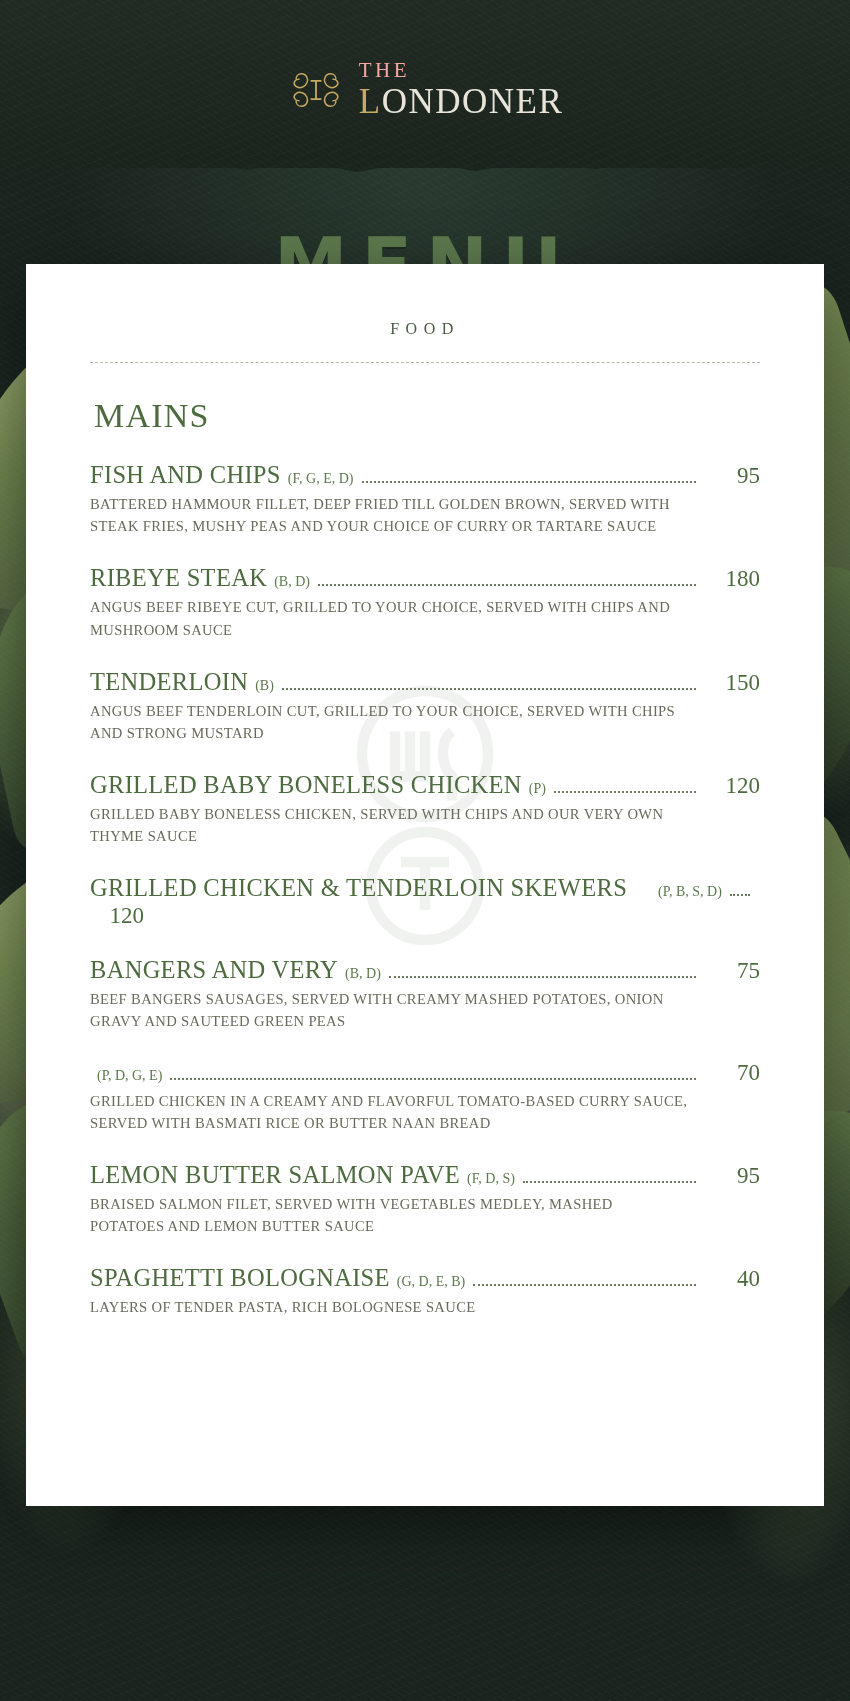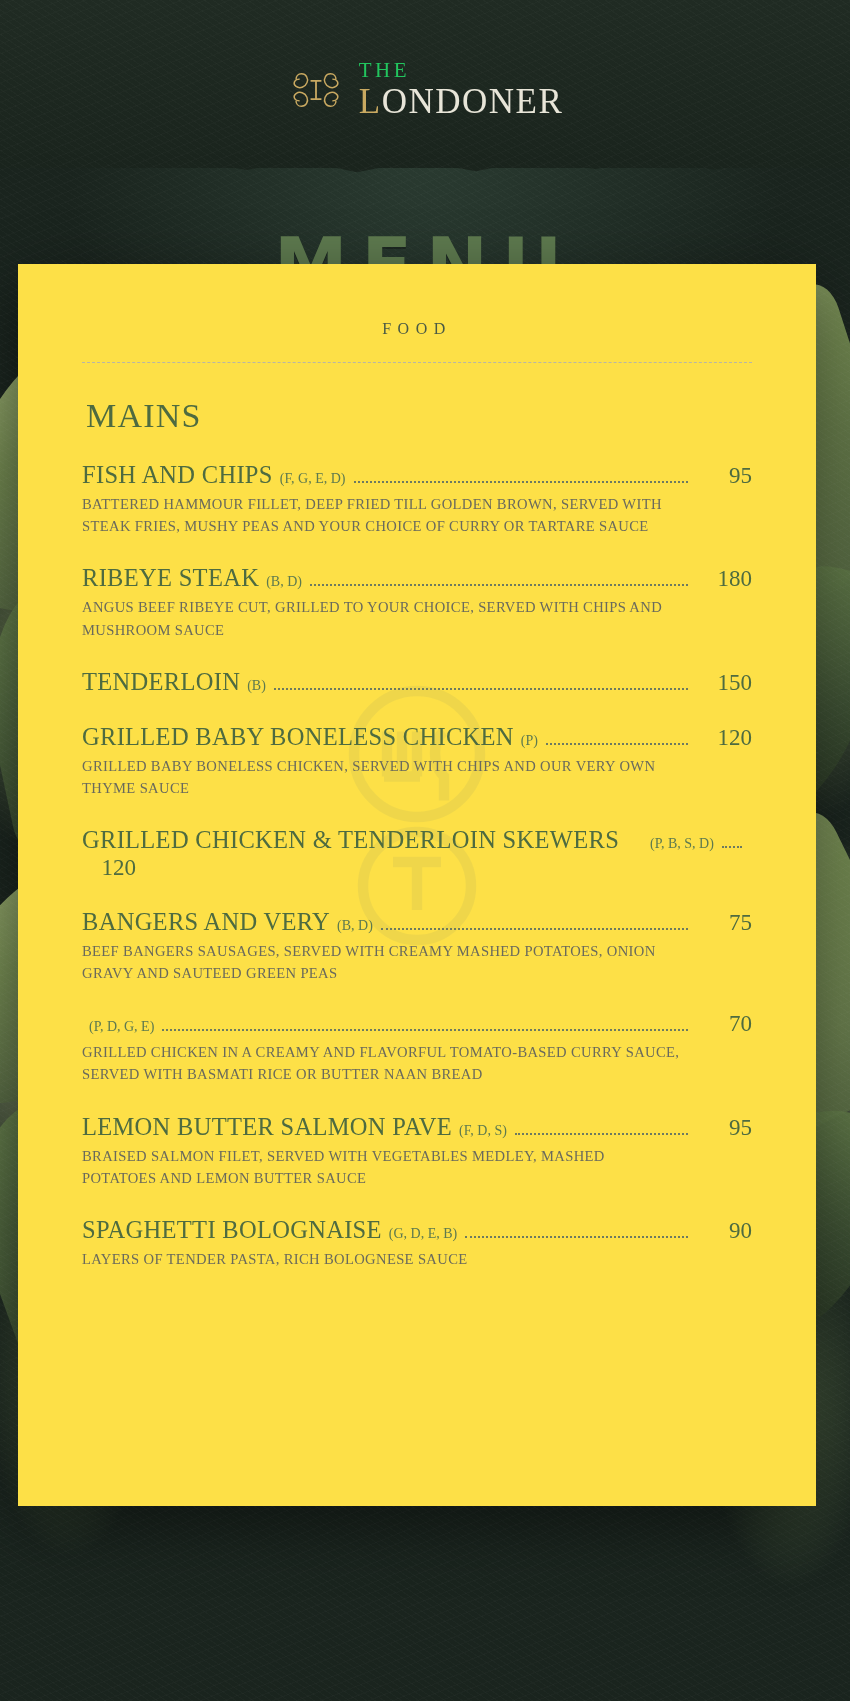--- a/index.html
+++ b/index.html
@@ -66,21 +66,21 @@
     top: 60px; left: 0; right: 0;
     display: flex; align-items: center; justify-content: center;
     gap: 14px;
   }
   .brand-mark { width: 58px; height: 58px; }
   .brand-text { text-align: left; line-height: 1; }
   .brand-the {
     font-family: "Liberation Serif", serif;
     font-size: 21px;
     letter-spacing: 3.5px;
-    color: #22c55e;
+    color: #fca5a5;
     display:block;
     margin-bottom: 3px;
   }
   .brand-name {
     font-family: "Liberation Serif", serif;
     font-size: 35px;
     letter-spacing: 1.5px;
     color: #e8e5d8;
     display:block;
   }
@@ -95,24 +95,24 @@
     font-weight: 700;
     font-size: 74px;
     letter-spacing: 14px;
     color: #5e7a4f;
     text-shadow: 0 2px 0 rgba(0,0,0,.25);
   }
 
   
   .card {
     position: absolute;
-    top: 264px; left: 18px;
+    top: 264px; left: 26px;
     width: 798px;
     height: 1242px;
-    background: #fde047;
+    background: #ffffff;
     box-shadow: 0 18px 60px rgba(0,0,0,.45);
     overflow: hidden;
   }
   .card-wm {
     position: absolute;
     top: 400px; left: 50%;
     transform: translateX(-50%);
     width: 300px; height: 300px;
     opacity: .10;
     color: #7a8a6a;
@@ -268,20 +268,21 @@
       <div class="item-desc">ANGUS BEEF RIBEYE CUT, GRILLED TO YOUR CHOICE, SERVED WITH CHIPS AND MUSHROOM SAUCE</div>
     </div>
 
     <div class="item">
       <div class="item-line">
         <span class="item-name">TENDERLOIN</span>
         <span class="item-allergens">(B)</span>
         <span class="leader"></span>
         <span class="item-price">150</span>
       </div>
+      <div class="item-desc">ANGUS BEEF TENDERLOIN CUT, GRILLED TO YOUR CHOICE, SERVED WITH CHIPS AND STRONG MUSTARD</div>
     </div>
 
     <div class="item">
       <div class="item-line">
         <span class="item-name">GRILLED BABY BONELESS CHICKEN</span>
         <span class="item-allergens">(P)</span>
         <span class="leader"></span>
         <span class="item-price">120</span>
       </div>
       <div class="item-desc">GRILLED BABY BONELESS CHICKEN, SERVED WITH CHIPS AND OUR VERY OWN THYME SAUCE</div>
@@ -323,19 +324,19 @@
         <span class="item-price">95</span>
       </div>
       <div class="item-desc">BRAISED SALMON FILET, SERVED WITH VEGETABLES MEDLEY, MASHED POTATOES AND LEMON BUTTER SAUCE</div>
     </div>
 
     <div class="item">
       <div class="item-line">
         <span class="item-name">SPAGHETTI BOLOGNAISE</span>
         <span class="item-allergens">(G, D, E, B)</span>
         <span class="leader"></span>
-        <span class="item-price">90</span>
+        <span class="item-price">40</span>
       </div>
       <div class="item-desc">LAYERS OF TENDER PASTA, RICH BOLOGNESE SAUCE</div>
     </div>
 
   </div>
 </div>
 
 </body></html>

